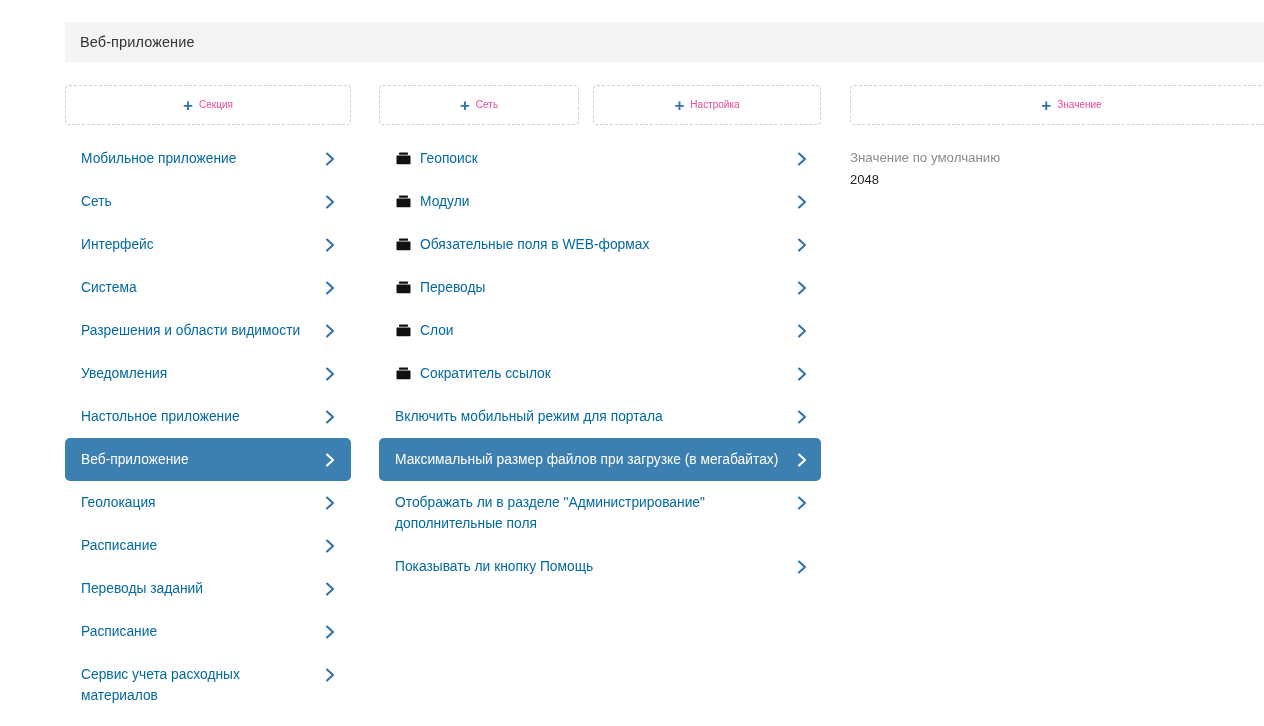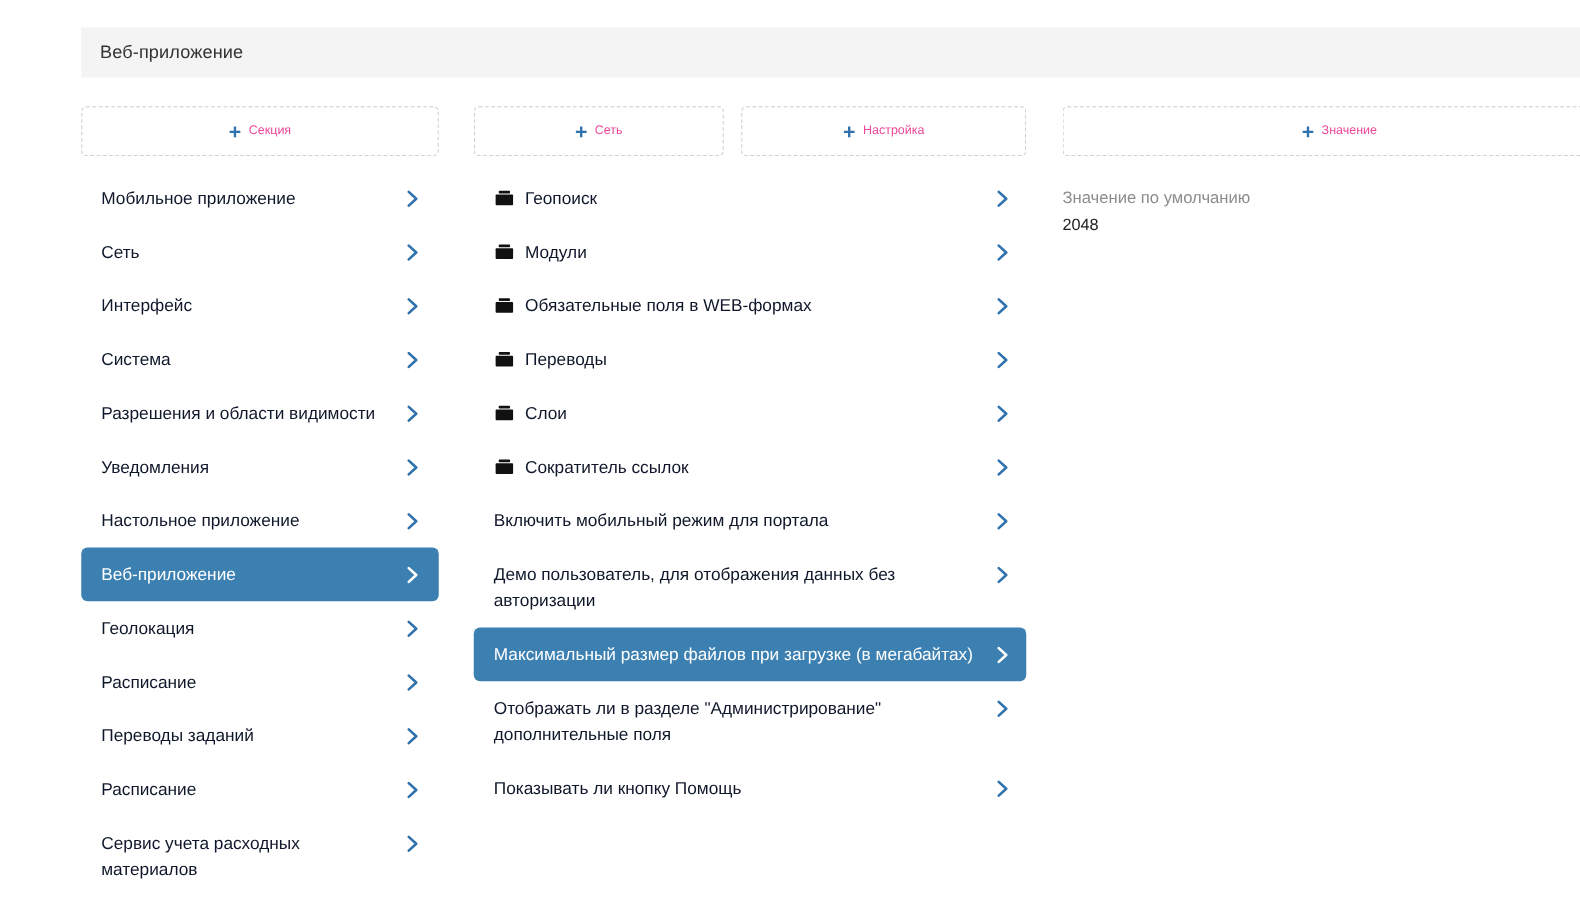--- a/index.html
+++ b/index.html
@@ -108,21 +108,21 @@
     position: relative;
     display: flex;
     align-items: flex-start;
     min-height: 42px;
     padding: 11px 14px 11px 16px;
     border-radius: 5px;
     cursor: pointer;
   }
   .row .row-label {
     flex: 1 1 auto;
-    color: #0f172a;
+    color: #0369a1;
     font-size: 13.8px;
     line-height: 21px;
     padding-right: 10px;
   }
   .row .chev {
     flex: 0 0 auto;
     width: 14px;
     height: 21px;
     display: flex;
     align-items: center;
@@ -401,28 +401,20 @@
           </span>
         </div>
         <div class="row">
           <span class="row-label">Включить мобильный режим для портала</span>
           <span class="chev">
             <svg width="10" height="14" viewBox="0 0 10 14" fill="none" xmlns="http://www.w3.org/2000/svg">
               <path d="M2 1.5 L8 7 L2 12.5" stroke-width="2.1" stroke-linecap="round" stroke-linejoin="round" fill="none"></path>
             </svg>
           </span>
         </div>
-        <div class="row">
-          <span class="row-label">Демо пользователь, для отображения данных без авторизации</span>
-          <span class="chev">
-            <svg width="10" height="14" viewBox="0 0 10 14" fill="none" xmlns="http://www.w3.org/2000/svg">
-              <path d="M2 1.5 L8 7 L2 12.5" stroke-width="2.1" stroke-linecap="round" stroke-linejoin="round" fill="none"></path>
-            </svg>
-          </span>
-        </div>
         <div class="row selected">
           <span class="row-label">Максимальный размер файлов при загрузке (в мегабайтах)</span>
           <span class="chev">
             <svg width="10" height="14" viewBox="0 0 10 14" fill="none" xmlns="http://www.w3.org/2000/svg">
               <path d="M2 1.5 L8 7 L2 12.5" stroke-width="2.1" stroke-linecap="round" stroke-linejoin="round" fill="none"></path>
             </svg>
           </span>
         </div>
         <div class="row">
           <span class="row-label">Отображать ли в разделе "Администрирование" дополнительные поля</span>

